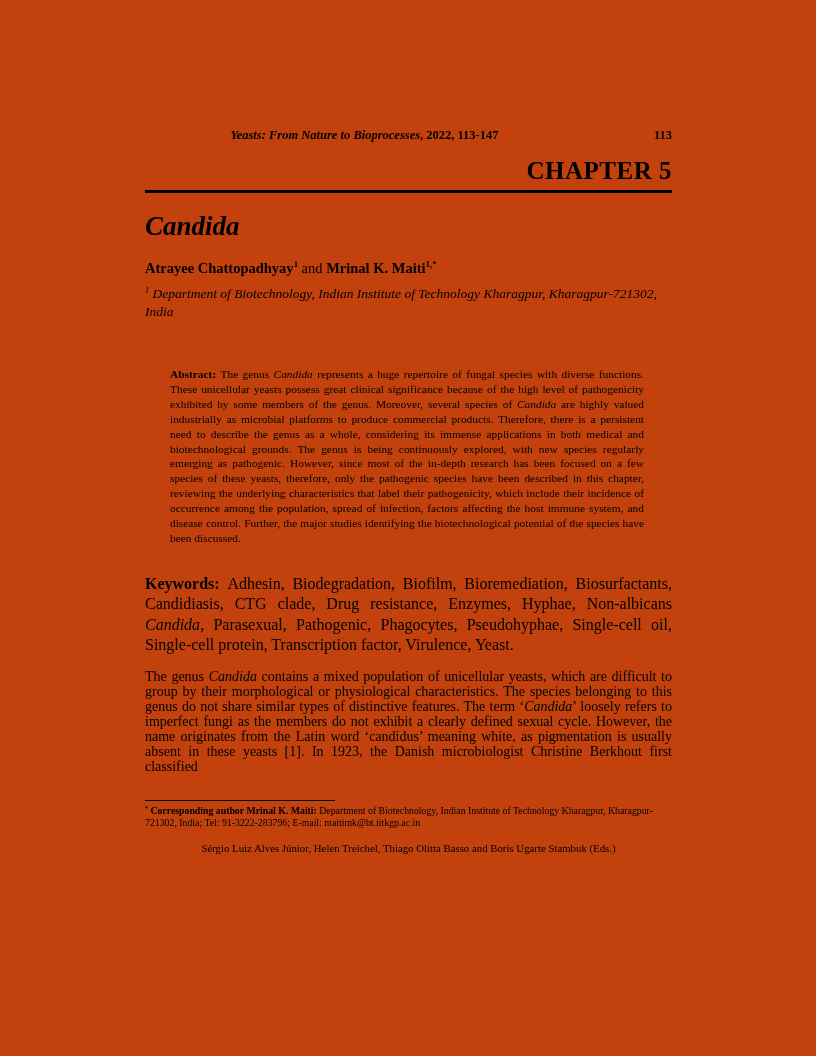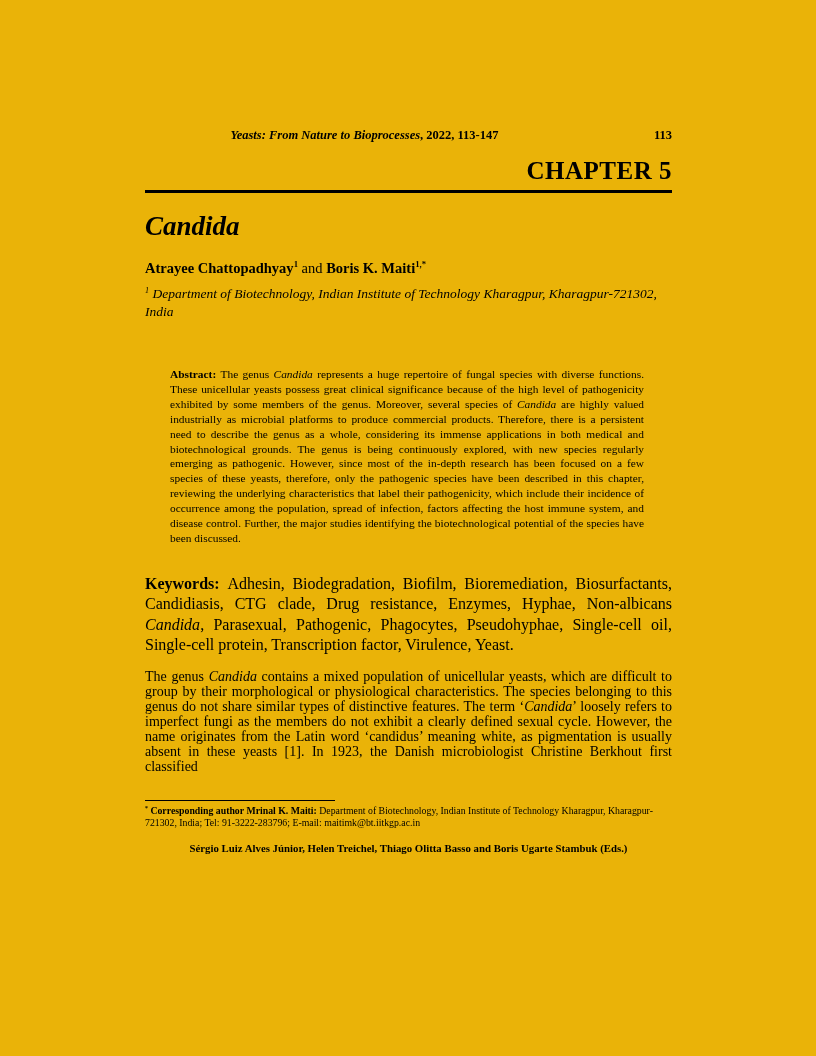--- a/index.html
+++ b/index.html
@@ -2,21 +2,21 @@
 <html><head>
 <meta charset="utf-8">
 <style>
   html, body { margin: 0; padding: 0; background: #ffffff; }
   .page {
     position: relative;
     width: 816px;
     height: 1056px;
     box-sizing: border-box;
     padding: 128px 144px 0 145px;
-    background: #eab308;
+    background: #c2410c;
     font-family: "Liberation Serif", "DejaVu Serif", serif;
     color: #000;
     overflow: hidden;
   }
   sup { font-size: 0.6em; line-height: 0; }
   .i { font-style: italic; }
   .b { font-weight: bold; }
 
   .running-head {
     position: relative;
@@ -69,42 +69,42 @@
     line-height: 15px;
     text-align: justify;
   }
 
   .footnote-area { margin-top: 26px; }
   .footnote-rule { width: 190px; height: 1px; background: #000; }
   .footnote { margin: 4px 0 0 0; font-size: 9.8px; line-height: 12.5px; }
   .editors, .rights {
     margin: 0;
     font-size: 10.8px;
-    font-weight: bold;
+    font-weight: normal;
     text-align: center;
     line-height: 13.5px;
   }
   .editors { margin-top: 12px; }
 </style>
 </head>
 <body>
 
 <div class="page">
 
   <div class="running-head">
     <span class="rh-center"><span class="i b">Yeasts: From Nature to Bioprocesses</span><span class="b">, 2022, 113-147</span></span>
     <span class="rh-page">113</span>
   </div>
 
   <div class="chapter-label">CHAPTER 5</div>
   <div class="chapter-rule"></div>
 
   <h1 class="title">Candida</h1>
 
-  <p class="authors"><span class="b">Atrayee Chattopadhyay</span><sup class="b">1</sup><span> and </span><span class="b">Boris K. Maiti</span><sup class="b">1,*</sup></p>
+  <p class="authors"><span class="b">Atrayee Chattopadhyay</span><sup class="b">1</sup><span> and </span><span class="b">Mrinal K. Maiti</span><sup class="b">1,*</sup></p>
 
   <p class="affiliation"><sup class="i">1</sup><span class="i"> Department of Biotechnology, Indian Institute of Technology Kharagpur, Kharagpur-721302, India</span></p>
 
   <p class="abstract"><span class="b">Abstract: </span><span>The genus </span><span class="i">Candida</span><span> represents a huge repertoire of fungal species with diverse functions. These unicellular yeasts possess great clinical significance because of the high level of pathogenicity exhibited by some members of the genus. Moreover, several species of </span><span class="i">Candida</span><span> are highly valued industrially as microbial platforms to produce commercial products. Therefore, there is a persistent need to describe the genus as a whole, considering its immense applications in both medical and biotechnological grounds. The genus is being continuously explored, with new species regularly emerging as pathogenic. However, since most of the in-depth research has been focused on a few species of these yeasts, therefore, only the pathogenic species have been described in this chapter, reviewing the underlying characteristics that label their pathogenicity, which include their incidence of occurrence among the population, spread of infection, factors affecting the host immune system, and disease control. Further, the major studies identifying the biotechnological potential of the species have been discussed.</span></p>
 
   <p class="keywords"><span class="b">Keywords: </span><span>Adhesin, Biodegradation, Biofilm, Bioremediation, Biosurfactants, Candidiasis, CTG clade, Drug resistance, Enzymes, Hyphae, Non-albicans </span><span class="i">Candida</span><span>, Parasexual, Pathogenic, Phagocytes, Pseudohyphae, Single-cell oil, Single-cell protein, Transcription factor, Virulence, Yeast.</span></p>
 
 
   <p class="body-para"><span>The genus </span><span class="i">Candida</span><span> contains a mixed population of unicellular yeasts, which are difficult to group by their morphological or physiological characteristics. The species belonging to this genus do not share similar types of distinctive features. The term ‘</span><span class="i">Candida</span><span>’ loosely refers to imperfect fungi as the members do not exhibit a clearly defined sexual cycle. However, the name originates from the Latin word ‘candidus’ meaning white, as pigmentation is usually absent in these yeasts [1]. In 1923, the Danish microbiologist Christine Berkhout first classified</span></p>
 

